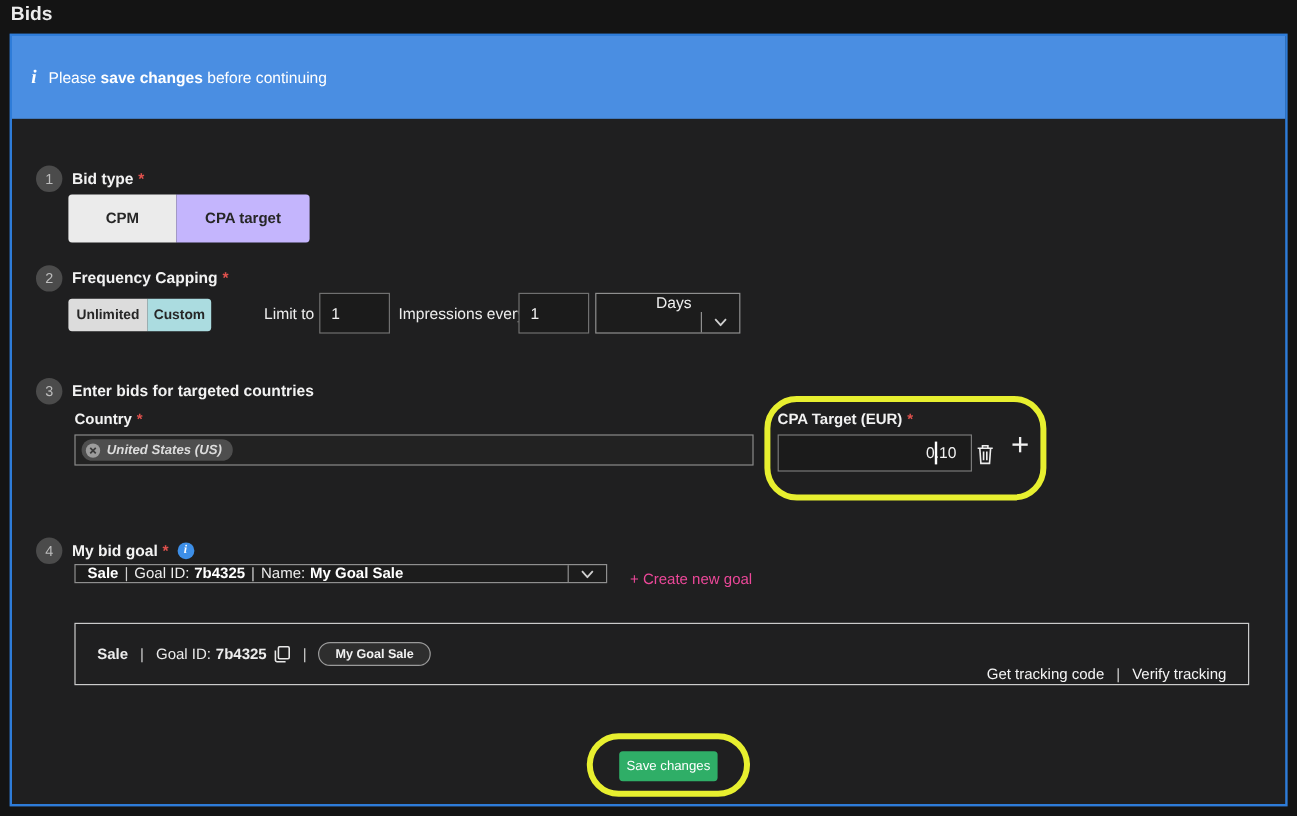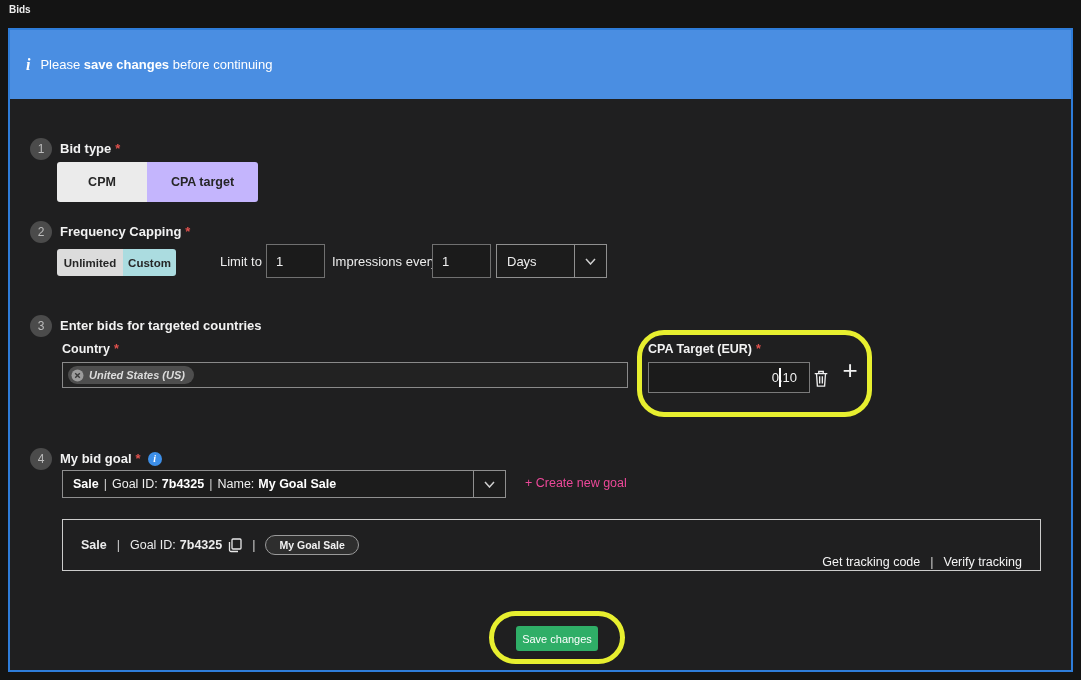--- a/index.html
+++ b/index.html
@@ -8,21 +8,21 @@
     background:#141414;
     font-family:"Liberation Sans", sans-serif;
     position:relative;
     overflow:hidden;
     color:#eee;
   }
   #screen { position:absolute; inset:0; }
 
   .page-title {
     position:absolute; left:9px; top:4px;
-    font-size:10px; font-weight:bold; color:#ececec;
+    font-size:16px; font-weight:bold; color:#ececec;
   }
 
   .panel {
     position:absolute; left:8px; top:28px;
     width:1065px; height:644px;
     border:2px solid #2e7cd9;
     background:#1f1f20;
   }
 
   .banner {
@@ -67,21 +67,21 @@
     font-family:"Liberation Sans", sans-serif; font-size:13px;
     padding-left:9px; outline:none;
   }
   .freq1 { left:256px; top:214px; width:59px; height:34px; }
   .freq2 { left:422px; top:214px; width:59px; height:34px; }
 
   .dd {
     position:absolute; border:1px solid #8f8f8f; background:#1c1c1c;
     display:flex; align-items:center; color:#eee; cursor:pointer;
   }
-  .dd-days { left:486px; top:214px; width:111px; height:34px; font-size:13px; }
+  .dd-days { left:486px; top:214px; width:121px; height:34px; font-size:13px;flex-direction:column; }
   .dd-text { padding-left:10px; }
   .dd-arrow {
     margin-left:auto; width:32px; height:100%;
     border-left:1px solid #8f8f8f;
     display:flex; align-items:center; justify-content:center;
   }
 
   .country-select {
     position:absolute; left:52px; top:332px; width:566px; height:26px;
     border:1px solid #8a8a8a; background:#222;
@@ -113,21 +113,21 @@
   .plus  { left:826px; top:324px; width:28px; height:32px; font-size:26px; font-weight:normal; }
 
   .info-dot {
     width:14px; height:14px; border-radius:50%;
     background:#3d8fe8; color:#fff;
     font-family:"Liberation Serif", serif; font-style:italic; font-weight:bold;
     font-size:10px; display:inline-flex; align-items:center; justify-content:center;
     margin-left:3px;
   }
 
-  .goal-dd { left:52px; top:440px; width:444px; height:28px; font-size:12.5px; }
+  .goal-dd { left:52px; top:440px; width:444px; height:16px; font-size:12.5px;align-items:flex-end; }
   .goal-dd .dd-text b { color:#fff; }
   .pipe  { margin:0 5px; color:#cfcfcf; font-weight:normal; }
   .pipe2 { margin:0 10px; color:#cfcfcf; font-weight:normal; }
   .idlab { margin-right:4px; font-weight:normal; }
 
   .create-goal {
     position:absolute; left:515px; top:446px;
     font-size:12.5px; color:#ec4899; cursor:pointer;text-align:center;
   }
 

